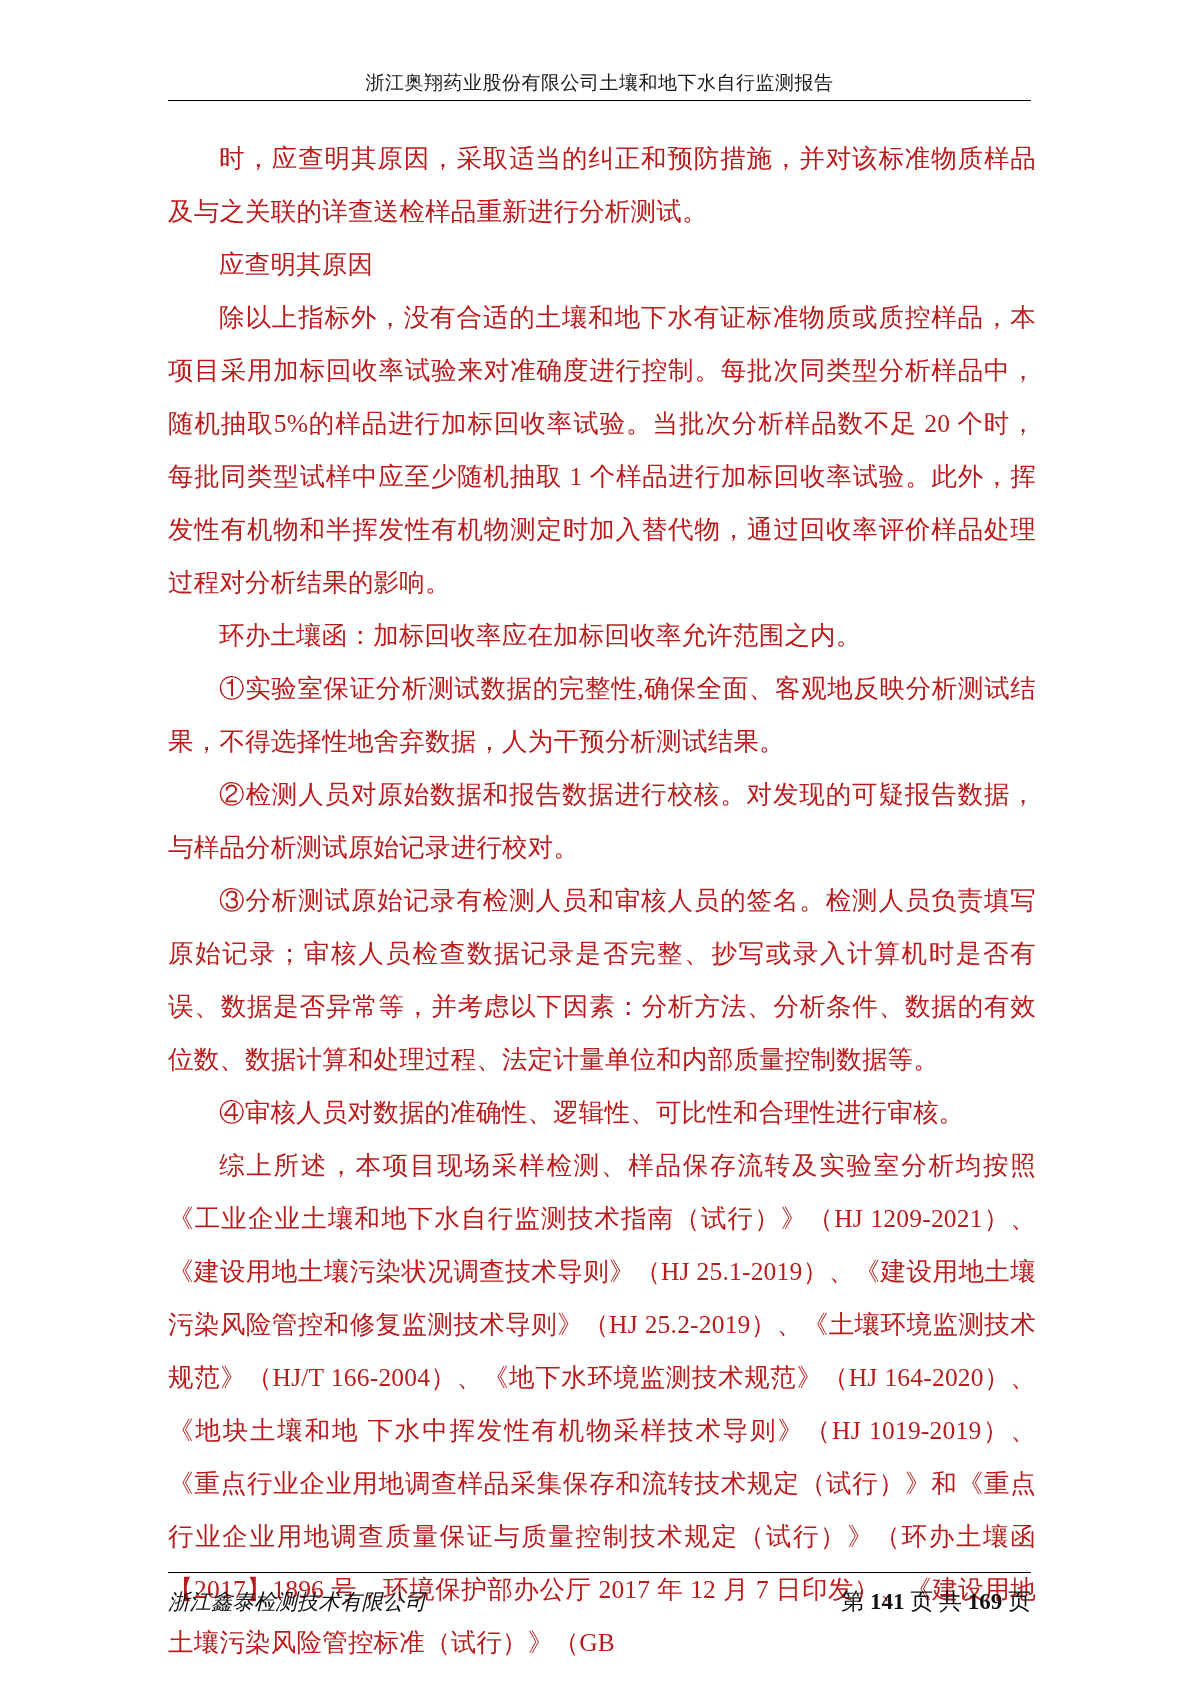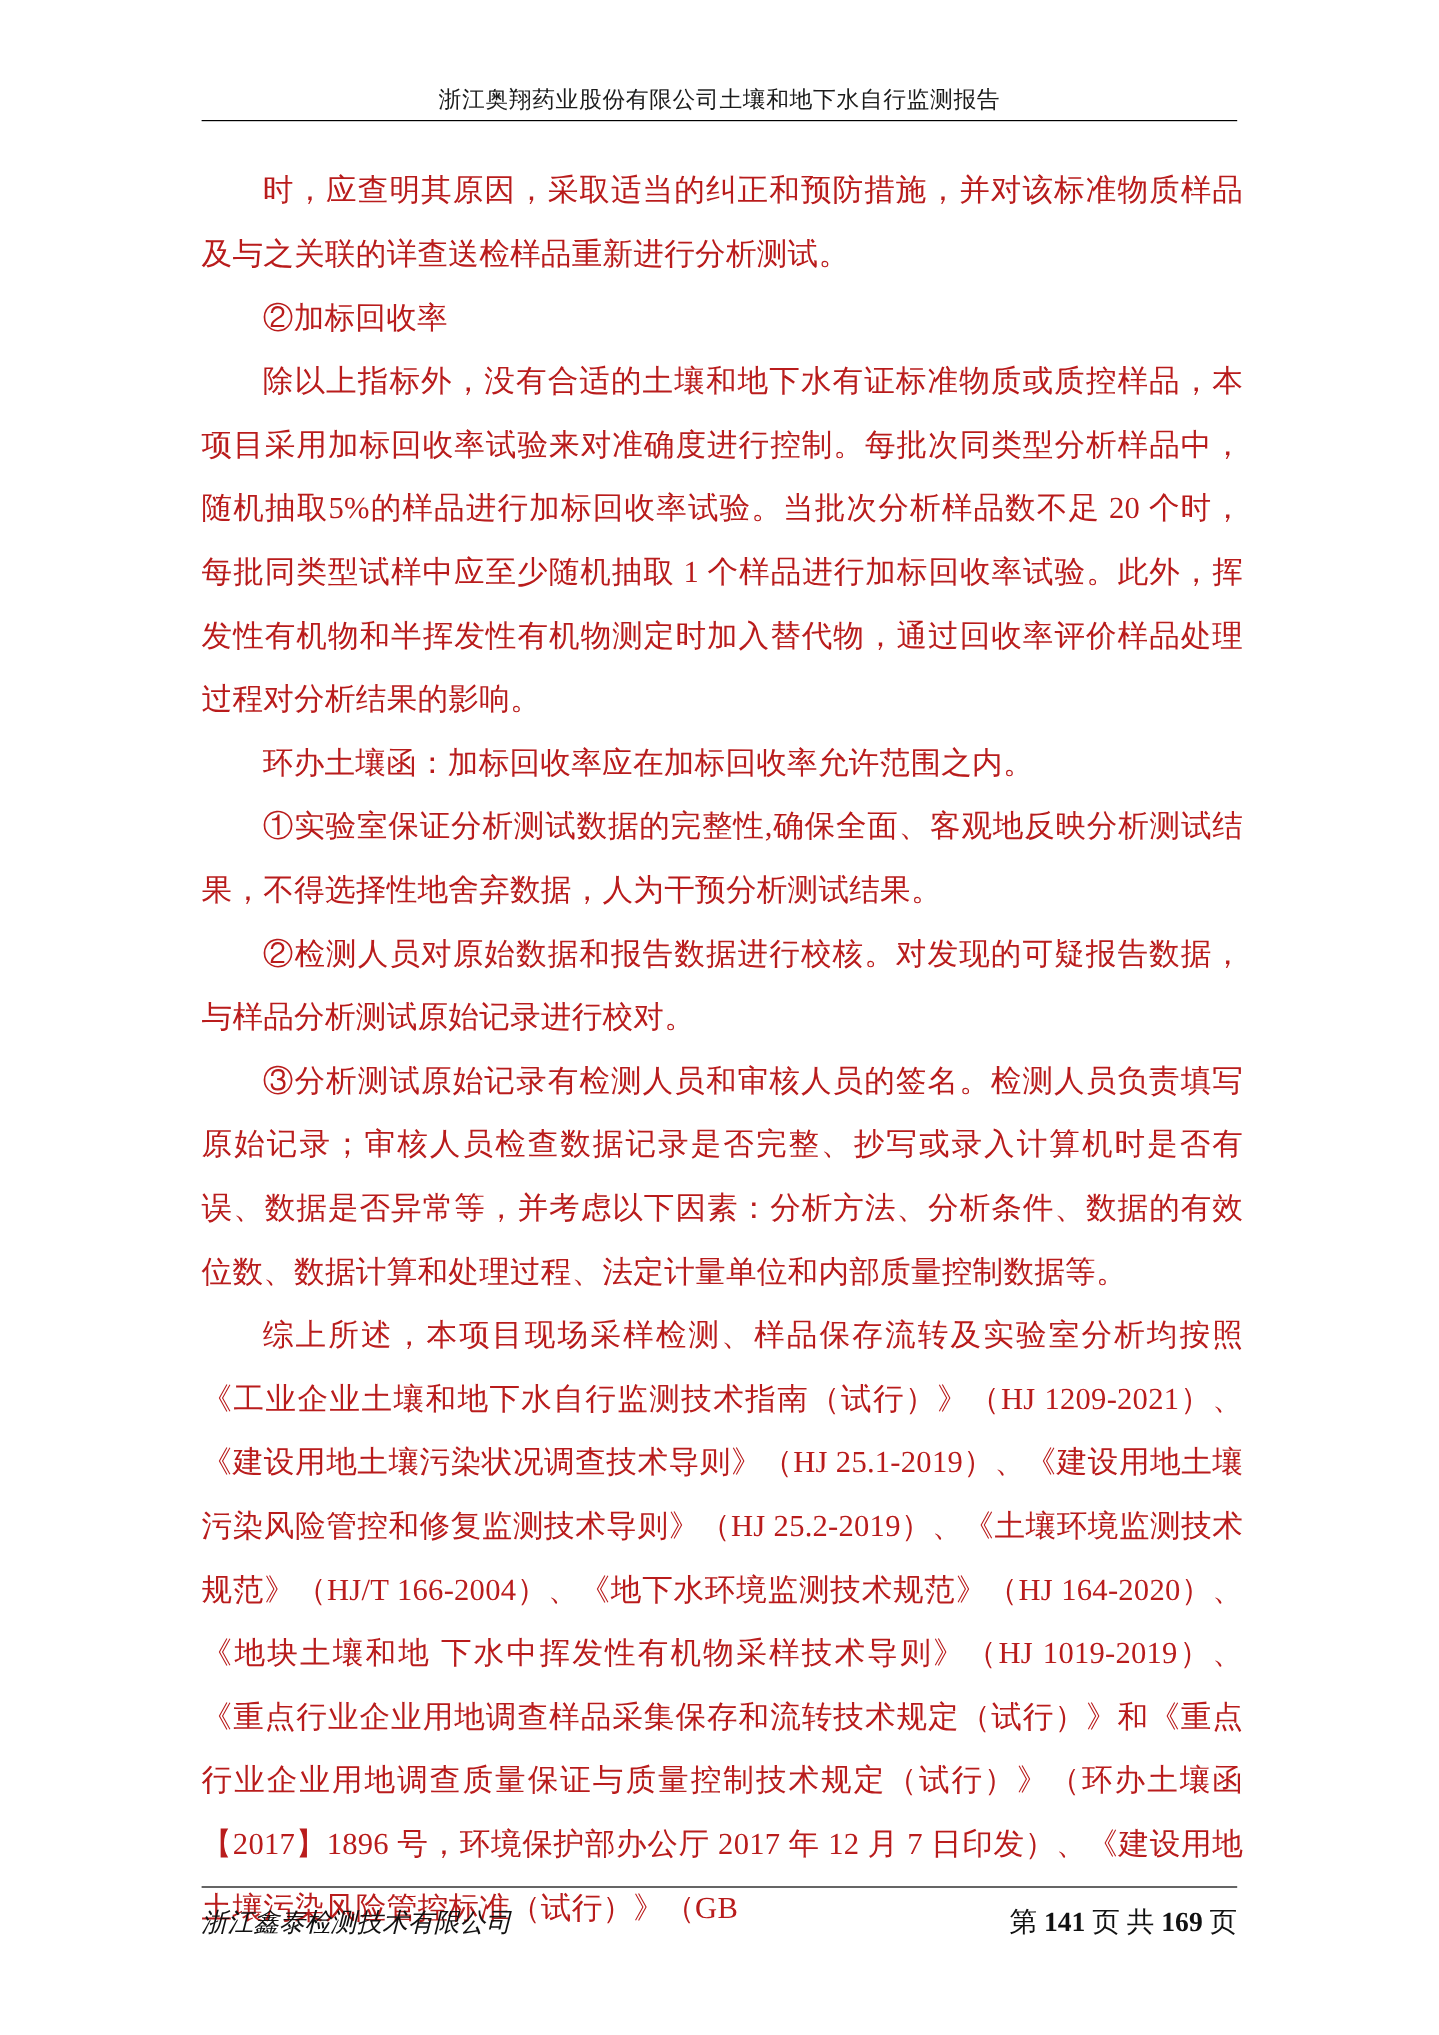--- a/index.html
+++ b/index.html
@@ -93,26 +93,27 @@
 </head>
 <body>
 
 <div class="page">
 
   <div class="header">浙江奥翔药业股份有限公司土壤和地下水自行监测报告</div>
   <div class="header-rule"></div>
 
   <div class="content">
     <p class="indent">时，应查明其原因，采取适当的纠正和预防措施，并对该标准物质样品及与之关联的详查送检样品重新进行分析测试。</p>
-    <p class="indent">②加标回收率</p>
+    <p class="indent">应查明其原因</p>
     <p class="indent">除以上指标外，没有合适的土壤和地下水有证标准物质或质控样品，本项目采用加标回收率试验来对准确度进行控制。每批次同类型分析样品中，随机抽取5%的样品进行加标回收率试验。当批次分析样品数不足 20 个时，每批同类型试样中应至少随机抽取 1 个样品进行加标回收率试验。此外，挥发性有机物和半挥发性有机物测定时加入替代物，通过回收率评价样品处理过程对分析结果的影响。</p>
     <p class="indent">环办土壤函：加标回收率应在加标回收率允许范围之内。</p>
     <p class="indent">①实验室保证分析测试数据的完整性,确保全面、客观地反映分析测试结果，不得选择性地舍弃数据，人为干预分析测试结果。</p>
     <p class="indent">②检测人员对原始数据和报告数据进行校核。对发现的可疑报告数据，与样品分析测试原始记录进行校对。</p>
     <p class="indent">③分析测试原始记录有检测人员和审核人员的签名。检测人员负责填写原始记录；审核人员检查数据记录是否完整、抄写或录入计算机时是否有误、数据是否异常等，并考虑以下因素：分析方法、分析条件、数据的有效位数、数据计算和处理过程、法定计量单位和内部质量控制数据等。</p>
+    <p class="indent">④审核人员对数据的准确性、逻辑性、可比性和合理性进行审核。</p>
     <p class="indent">综上所述，本项目现场采样检测、样品保存流转及实验室分析均按照《工业企业土壤和地下水自行监测技术指南（试行）》（HJ 1209-2021）、《建设用地土壤污染状况调查技术导则》（HJ 25.1-2019）、《建设用地土壤污染风险管控和修复监测技术导则》（HJ 25.2-2019）、《土壤环境监测技术规范》（HJ/T 166-2004）、《地下水环境监测技术规范》（HJ 164-2020）、《地块土壤和地 下水中挥发性有机物采样技术导则》（HJ 1019-2019）、《重点行业企业用地调查样品采集保存和流转技术规定（试行）》和《重点行业企业用地调查质量保证与质量控制技术规定（试行）》（环办土壤函【2017】1896 号，环境保护部办公厅 2017 年 12 月 7 日印发）、《建设用地土壤污染风险管控标准（试行）》（GB</p>
   </div>
 
   <div class="footer-rule"></div>
   <div class="footer">
     <span class="footer-left">浙江鑫泰检测技术有限公司</span>
     <span class="footer-right"><span>第 </span><b>141</b><span> 页 共 </span><b>169</b><span> 页</span></span>
   </div>
 
 </div>

